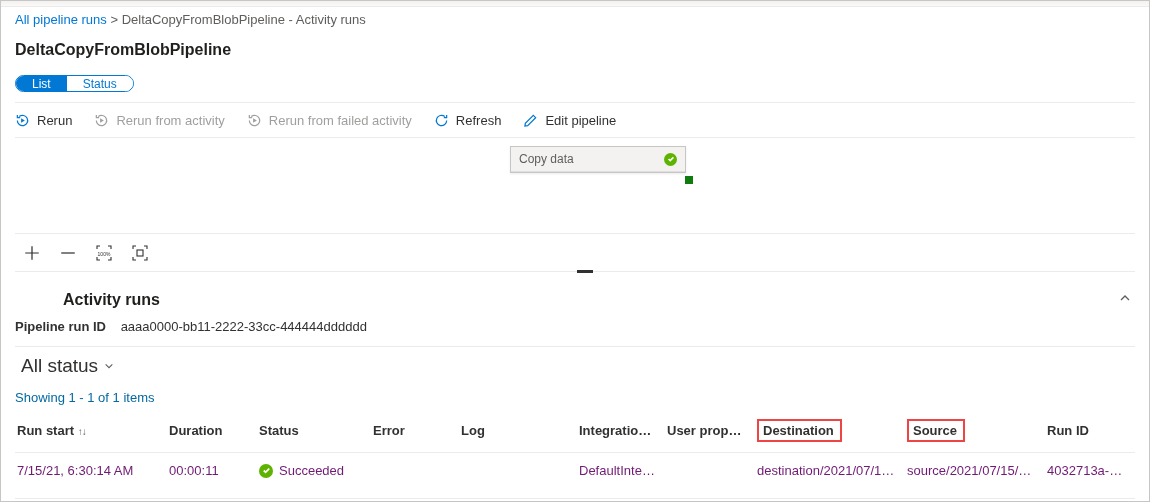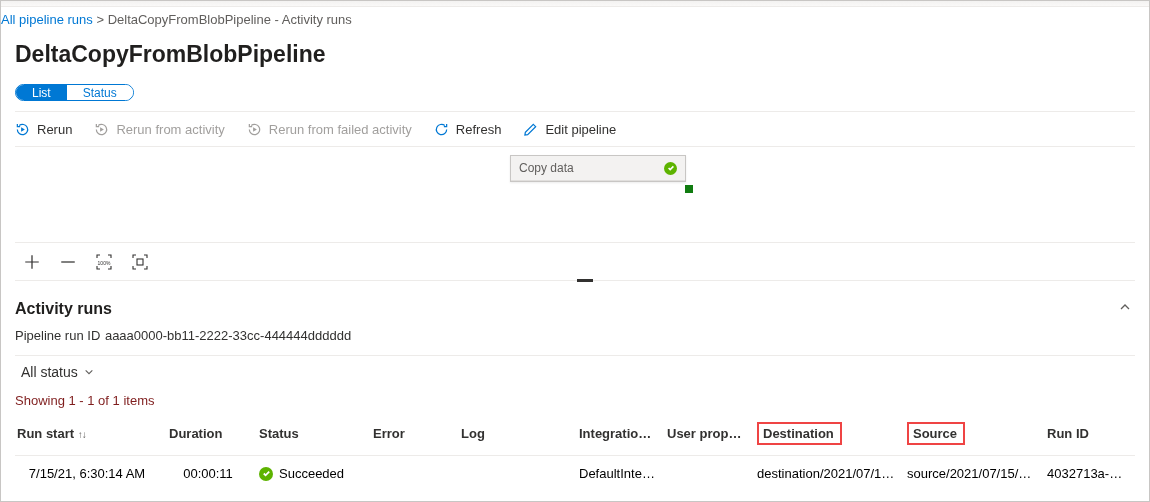--- a/index.html
+++ b/index.html
@@ -13,28 +13,28 @@
     height: 502px;
     overflow: hidden;
     position: relative;
   }
   .top-gradient {
     height: 6px;
     background: linear-gradient(#f3f2f1, #faf9f8);
     border-bottom: 1px solid #edebe9;
   }
   .breadcrumb {
-    padding: 5px 0 4px;
+    padding: 5px 14px 4px;
     font-size: 13px;
     color: #605e5c;
   }
   .breadcrumb a { color: #0078d4; text-decoration: none; }
   .content { padding: 0 14px; }
   h1.title {
-    font-size: 23px;
+    font-size: 16px;
     font-weight: 600;
     padding: 10px 0 16px;
     color: #201f1e;
   }
   .view-toggle {
     display: inline-flex;
     border: 1px solid #0078d4;
     border-radius: 14px;
     overflow: hidden;
     height: 17px;
@@ -145,38 +145,38 @@
   .activity-runs-section {
     padding: 8px 14px 0;
     position: relative;
   }
   .section-header {
     display: flex;
     align-items: center;
     justify-content: space-between;
     padding: 8px 0 4px;
   }
-  h2.section-title { font-size: 16px; font-weight: 600; color: #201f1e; }
+  h2.section-title { font-size: 16px; font-weight: 600; color: #201f1e; margin-left: 48px; }
   .chevron-collapse { cursor: pointer; padding: 4px; }
   .runid-row { font-size: 13px; padding: 4px 0 12px; }
-  .runid-row strong { font-weight: 400; margin-right: 1px; }
+  .runid-row strong { font-weight: 700; margin-right: 11px; }
 
   .filter-row {
     border-top: 1px solid #edebe9;
     padding: 8px 6px 7px;
   }
   .filter-pill {
     display: inline-flex;
     align-items: center;
     gap: 6px;
-    font-size: 14px;
+    font-size: 19px;
     color: #323130;
     cursor: pointer;
   }
-  .showing { font-size: 13px; color: #7f1d1d; padding: 6px 0 4px; }
+  .showing { font-size: 13px; color: #0369a1; padding: 6px 0 4px; }
 
   table.grid {
     width: 100%;
     border-collapse: collapse;
     table-layout: fixed;
     font-size: 13px;
   }
   table.grid th {
     text-align: left;
     font-weight: 600;
@@ -186,22 +186,21 @@
     white-space: nowrap;
     overflow: hidden;
     text-overflow: ellipsis;
   }
   table.grid td {
     padding: 10px 10px 20px 2px;
     border-bottom: 1px solid #edebe9;
     white-space: nowrap;
     overflow: hidden;
     text-overflow: ellipsis;
-    color: #000000;
-    text-align: center;
+    color: #701a75;
   }
   .highlight-box {
     border: 2px solid #ef4444;
     padding: 2px 6px 2px 4px;
     display: inline-block;
   }
   .sort-arrows { font-size: 10px; letter-spacing: -1px; color: #605e5c; }
   .status-cell { display: flex; align-items: center; gap: 6px; }
   .status-icon {
     width: 14px; height: 14px; border-radius: 50%; background: #5db300;

